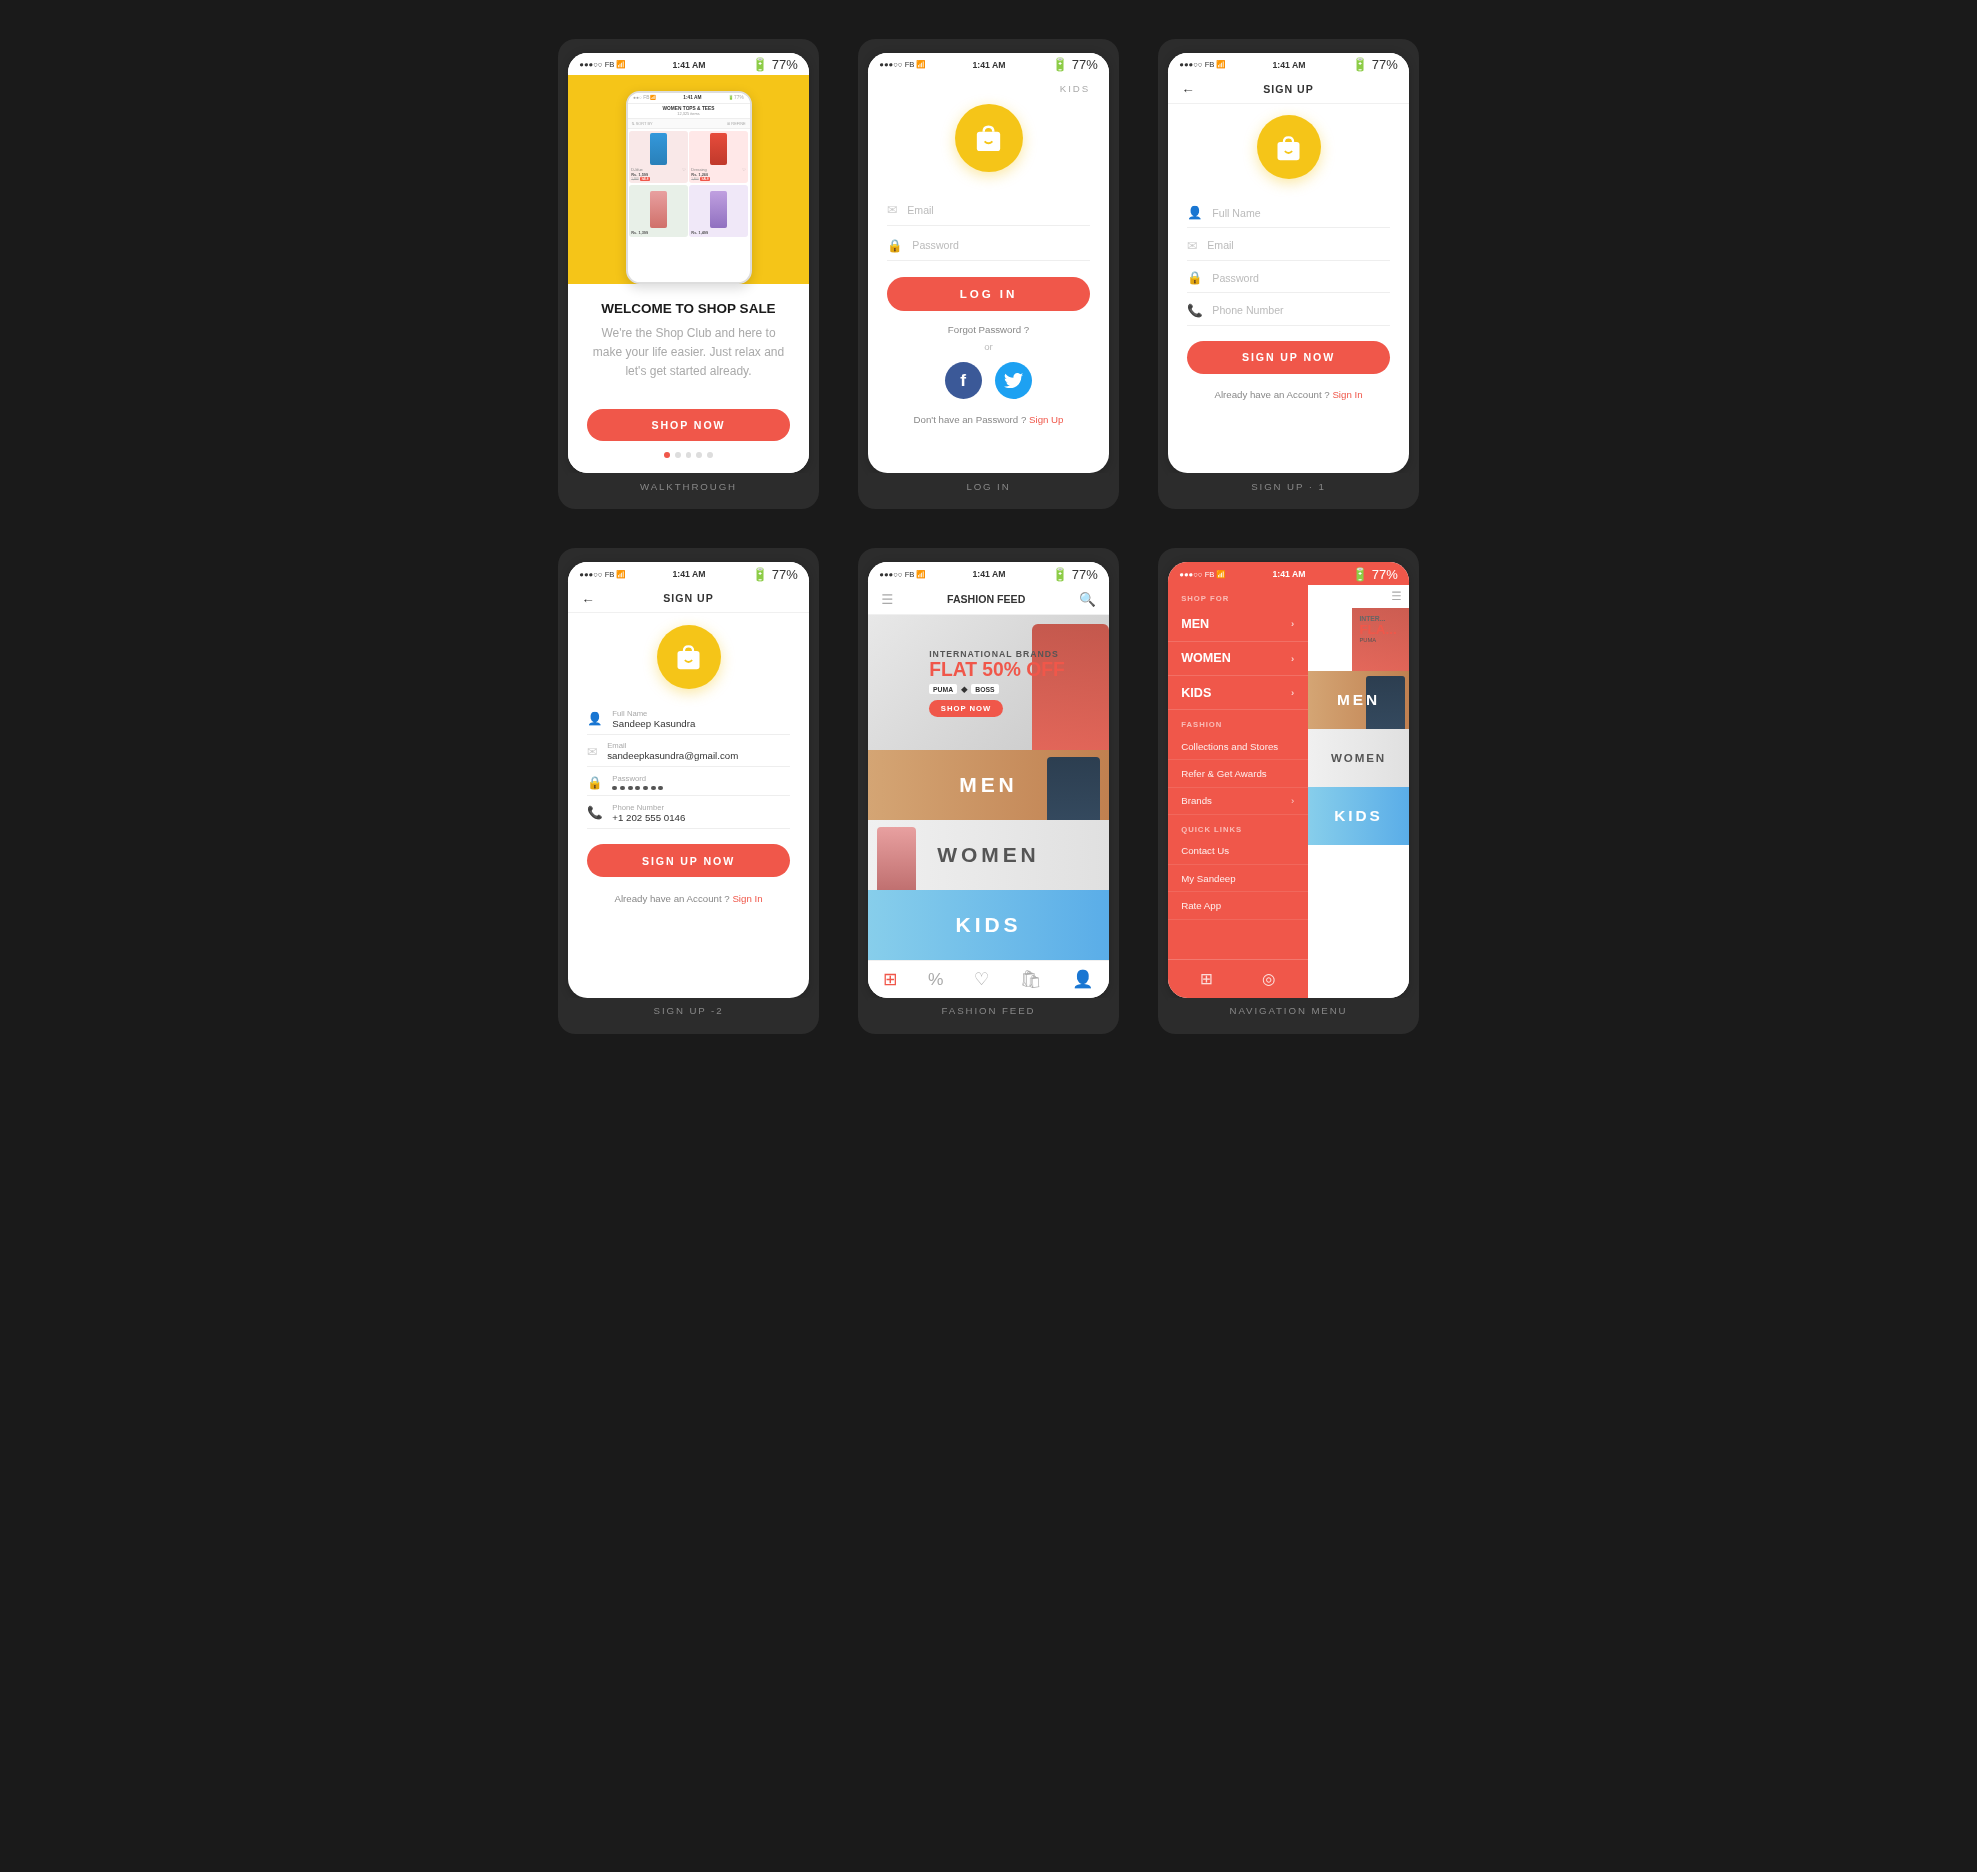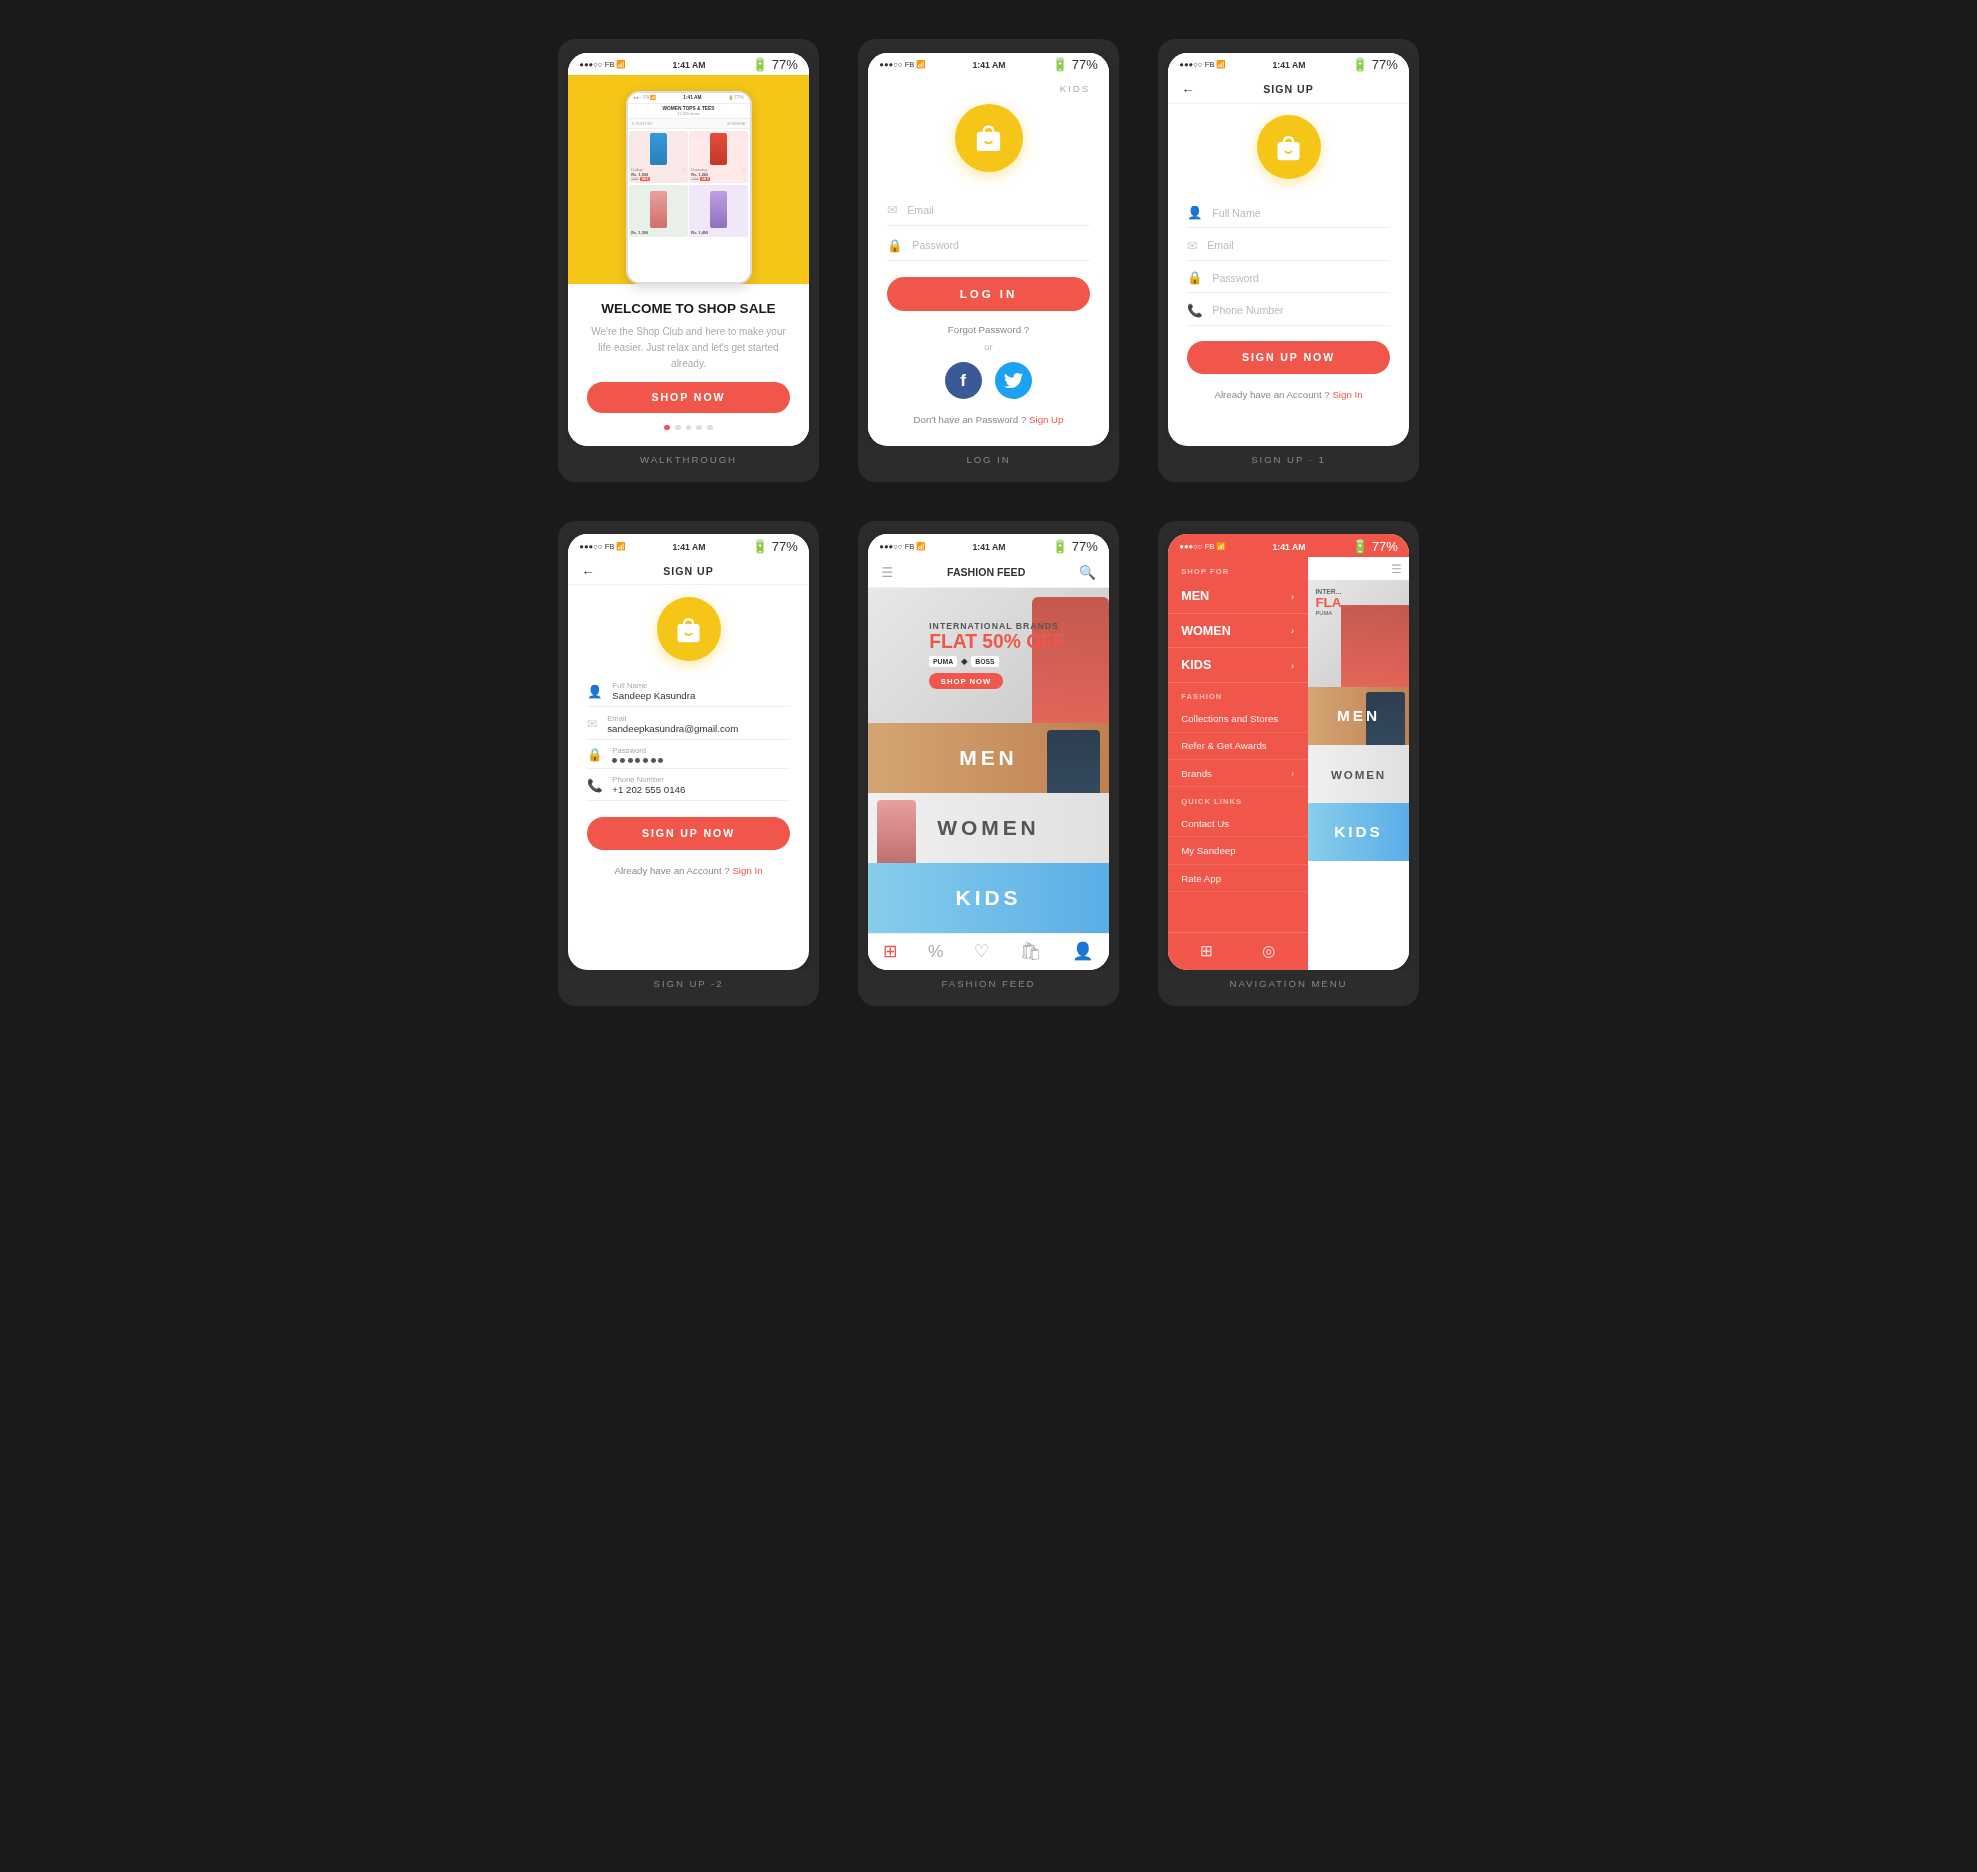--- a/index.html
+++ b/index.html
@@ -125,21 +125,21 @@
             <div style="background:#f0e8f8;height:52px;border-radius:2.9px;display:flex;flex-direction:column;justify-content:flex-end;padding:1.9px;overflow:hidden;">
               <div style="width:17.4px;height:37px;background:linear-gradient(to bottom,#c0a0e0,#9070c0);border-radius:1.9px;margin:0 auto 1.9px;"></div>
               <div style="font-size:3.9px;color:#555;font-weight:600;">Rs. 1,499</div>
             </div>
           </div>
         </div>
       </div>
 
       <div style="background:#fff;padding:17.4px 19.3px 15.4px;text-align:center;">
         <div style="font-size:13.5px;font-weight:800;color:#1a1a1a;margin-bottom:7.7px;">WELCOME TO SHOP SALE</div>
-        <div style="font-size:10px;color:#aaa;line-height:1.6;margin-bottom:10px;">We're the Shop Club and here to make your life easier. Just relax and let's get started already.</div>
+        <div style="font-size:12px;color:#aaa;line-height:1.6;margin-bottom:28px;">We're the Shop Club and here to make your life easier. Just relax and let's get started already.</div>
         <button style="background:#f0574a;color:#fff;border:none;border-radius:23px;padding:9.7px 0;width:100%;font-size:10.6px;font-weight:700;letter-spacing:1.9px;cursor:pointer;">SHOP NOW</button>
         <div style="display:flex;justify-content:center;gap:4.8px;margin-top:11.6px;">
           <div style="width:5.8px;height:5.8px;border-radius:50%;background:#f0574a;"></div>
           <div style="width:5.8px;height:5.8px;border-radius:50%;background:#ddd;"></div>
           <div style="width:5.8px;height:5.8px;border-radius:50%;background:#ddd;"></div>
           <div style="width:5.8px;height:5.8px;border-radius:50%;background:#ddd;"></div>
           <div style="width:5.8px;height:5.8px;border-radius:50%;background:#ddd;"></div>
         </div>
       </div>
     </div>
@@ -422,21 +422,21 @@
           <div style="display:flex;justify-content:space-around;align-items:center;padding:9.7px 7.7px;margin-top:auto;border-top:0.5px solid rgba(255,255,255,0.2);">
             <span style="font-size:15.4px;color:rgba(255,255,255,0.8);cursor:pointer;">⊞</span>
             <span style="font-size:15.4px;color:rgba(255,255,255,0.8);cursor:pointer;">◎</span>
           </div>
         </div>
 
         <div style="flex:1;background:#fff;overflow:hidden;position:relative;">
           <div style="height:23px;background:#fff;display:flex;align-items:center;justify-content:flex-end;padding:0 7.7px;">
             <span style="font-size:11.6px;color:#aaa;">☰</span>
           </div>
-          <div style="height:107px;background:linear-gradient(135deg,#e8e8e8,#c8c8c8);position:relative;overflow:hidden;">
+          <div style="height:63px;background:linear-gradient(135deg,#e8e8e8,#c8c8c8);position:relative;overflow:hidden;margin-left:44px;">
             <div style="position:absolute;right:0;bottom:0;width:68px;height:82px;background:linear-gradient(to bottom,#c0392b,#e74c3c);opacity:0.8;"></div>
             <div style="padding:7.7px;position:relative;z-index:2;">
               <div style="font-size:6.8px;color:#666;font-weight:600;">INTER...</div>
               <div style="font-size:13.5px;font-weight:800;color:#f0574a;">FLA...</div>
               <div style="font-size:5.8px;color:#555;">PUMA</div>
             </div>
           </div>
 
           <div style="height:58px;background:linear-gradient(to right,#d4a574,#c08050);display:flex;align-items:center;justify-content:center;position:relative;overflow:hidden;">
             <div style="position:absolute;right:4.8px;bottom:0;width:39px;height:53px;background:linear-gradient(to bottom,#2c3e50,#34495e);border-radius:2.9px 2.9px 0 0;"></div>

